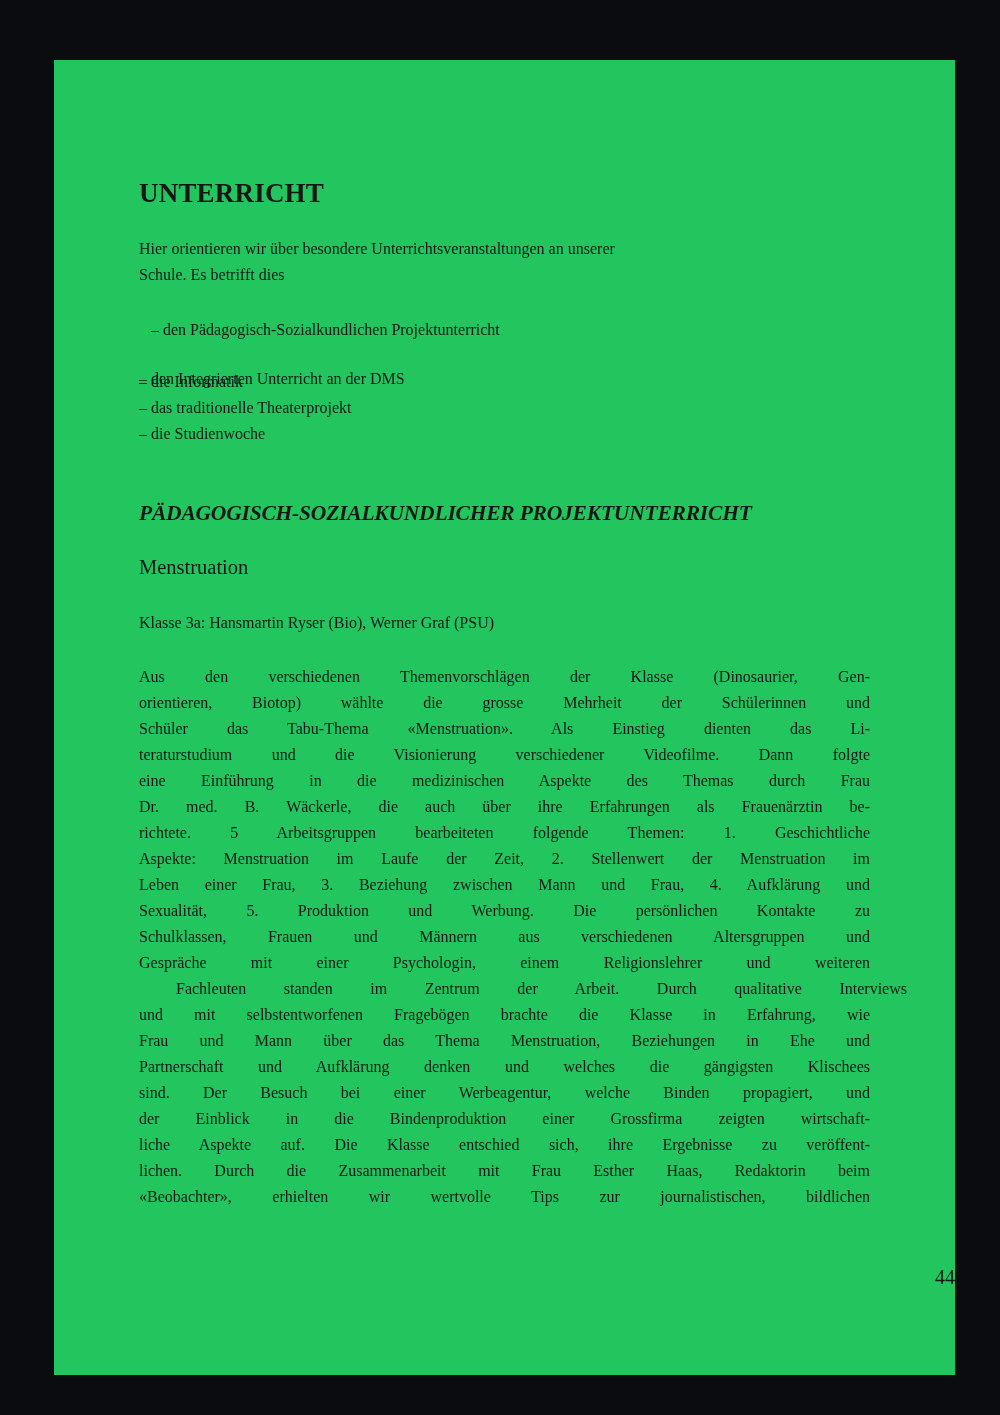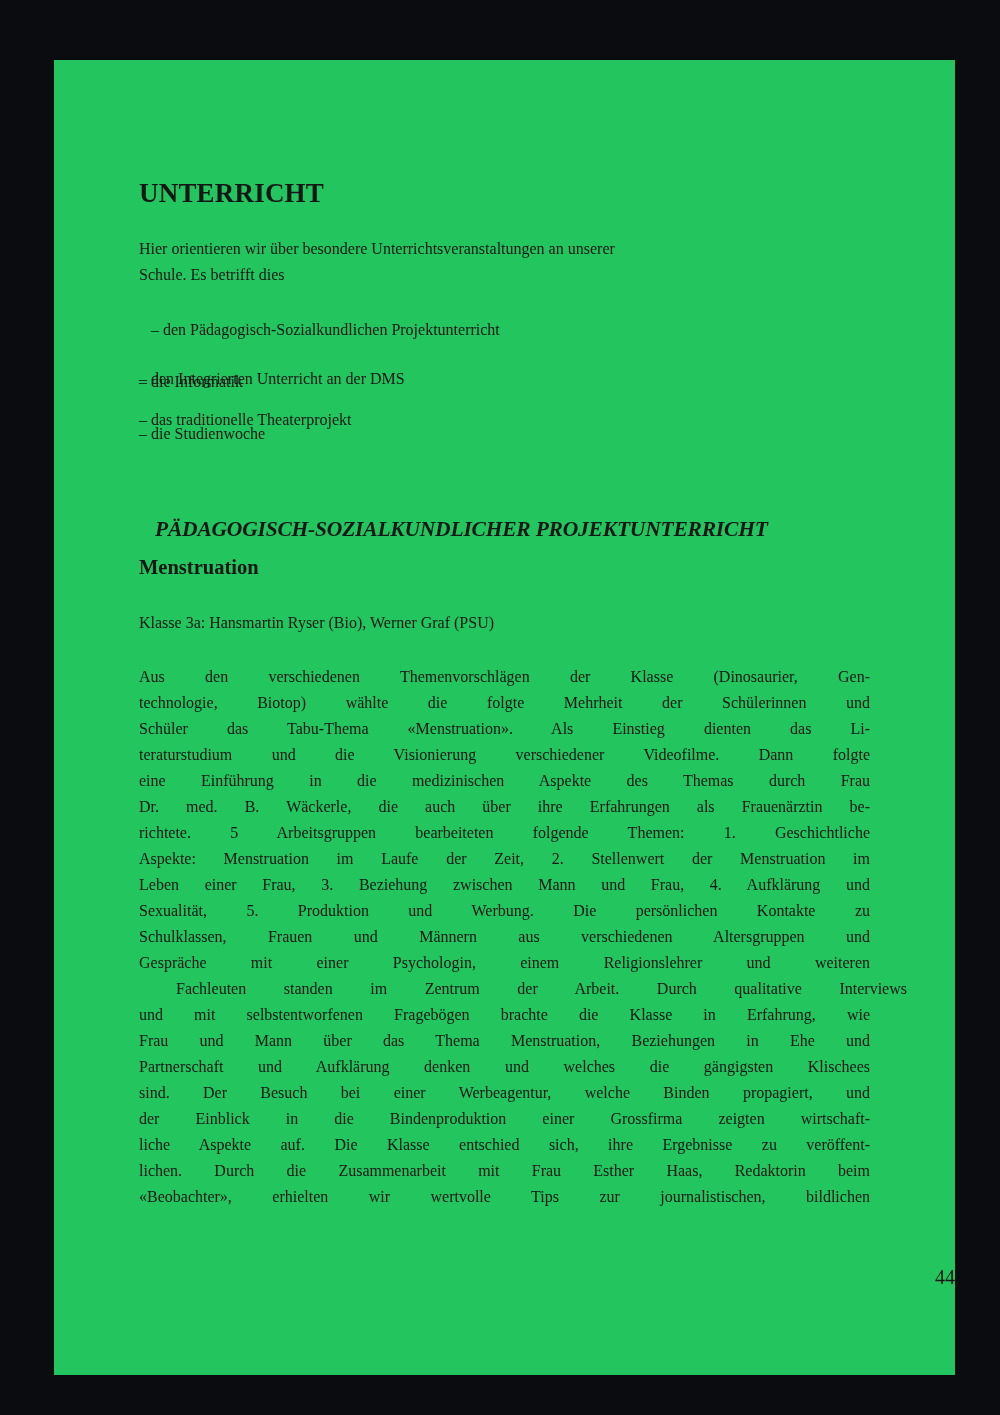--- a/index.html
+++ b/index.html
@@ -55,29 +55,29 @@
       overflow: hidden;
     }
     .section-title {
       position: absolute;
       left: 0;
       top: 441px;
       font-size: 21.5px;
       font-weight: bold;
       font-style: italic;
       white-space: nowrap;
-      margin: 16px;
+      margin: 0;
       letter-spacing: -0.2px;
     }
     .subheading {
       position: absolute;
       left: 0;
       top: 496px;
       font-size: 20.5px;
-      font-weight: bold;
+      font-weight: normal;
       margin: 0;
       white-space: nowrap;
     }
     .page-number {
       position: absolute;
       left: 0;
       width: 901px;
       top: 1206px;
       text-align: right;
       font-size: 20px;
@@ -91,33 +91,33 @@
 
     <h1 class="title">UNTERRICHT</h1>
 
     <div class="line" style="top:176px;">Hier orientieren wir über besondere Unterrichtsveranstaltungen an unserer</div>
     <div class="line" style="top:202px;">Schule. Es betrifft dies</div>
 
     <div>
       <div class="line" style="top:257px;margin-left:12px;">– den Pädagogisch-Sozialkundlichen Projektunterricht</div>
       <div class="line" style="top:283px;margin-top:23px;">– den Integrierten Unterricht an der DMS</div>
       <div class="line" style="top:309px;">– die Informatik</div>
-      <div class="line" style="top:335px;margin-top:12px;">– das traditionelle Theaterprojekt</div>
+      <div class="line" style="top:335px;">– das traditionelle Theaterprojekt</div>
       <div class="line" style="top:361px;">– die Studienwoche</div>
     </div>
 
     <h2 class="section-title">PÄDAGOGISCH-SOZIALKUNDLICHER PROJEKTUNTERRICHT</h2>
 
     <h3 class="subheading">Menstruation</h3>
 
     <div class="line" style="top:550px;">Klasse 3a: Hansmartin Ryser (Bio), Werner Graf (PSU)</div>
 
     <div>
       <div class="line just" style="top:604px;">Aus den verschiedenen Themenvorschlägen der Klasse (Dinosaurier, Gen-</div>
-      <div class="line just" style="top:630px;">technologie, Biotop) wählte die folgte Mehrheit der Schülerinnen und</div>
+      <div class="line just" style="top:630px;">orientieren, Biotop) wählte die grosse Mehrheit der Schülerinnen und</div>
       <div class="line just" style="top:656px;">Schüler das Tabu-Thema «Menstruation». Als Einstieg dienten das Li-</div>
       <div class="line just" style="top:682px;">teraturstudium und die Visionierung verschiedener Videofilme. Dann folgte</div>
       <div class="line just" style="top:708px;">eine Einführung in die medizinischen Aspekte des Themas durch Frau</div>
       <div class="line just" style="top:734px;">Dr. med. B. Wäckerle, die auch über ihre Erfahrungen als Frauenärztin be-</div>
       <div class="line just" style="top:760px;">richtete. 5 Arbeitsgruppen bearbeiteten folgende Themen: 1. Geschichtliche</div>
       <div class="line just" style="top:786px;">Aspekte: Menstruation im Laufe der Zeit, 2. Stellenwert der Menstruation im</div>
       <div class="line just" style="top:812px;">Leben einer Frau, 3. Beziehung zwischen Mann und Frau, 4. Aufklärung und</div>
       <div class="line just" style="top:838px;">Sexualität, 5. Produktion und Werbung. Die persönlichen Kontakte zu</div>
       <div class="line just" style="top:864px;">Schulklassen, Frauen und Männern aus verschiedenen Altersgruppen und</div>
       <div class="line just" style="top:890px;">Gespräche mit einer Psychologin, einem Religionslehrer und weiteren</div>

